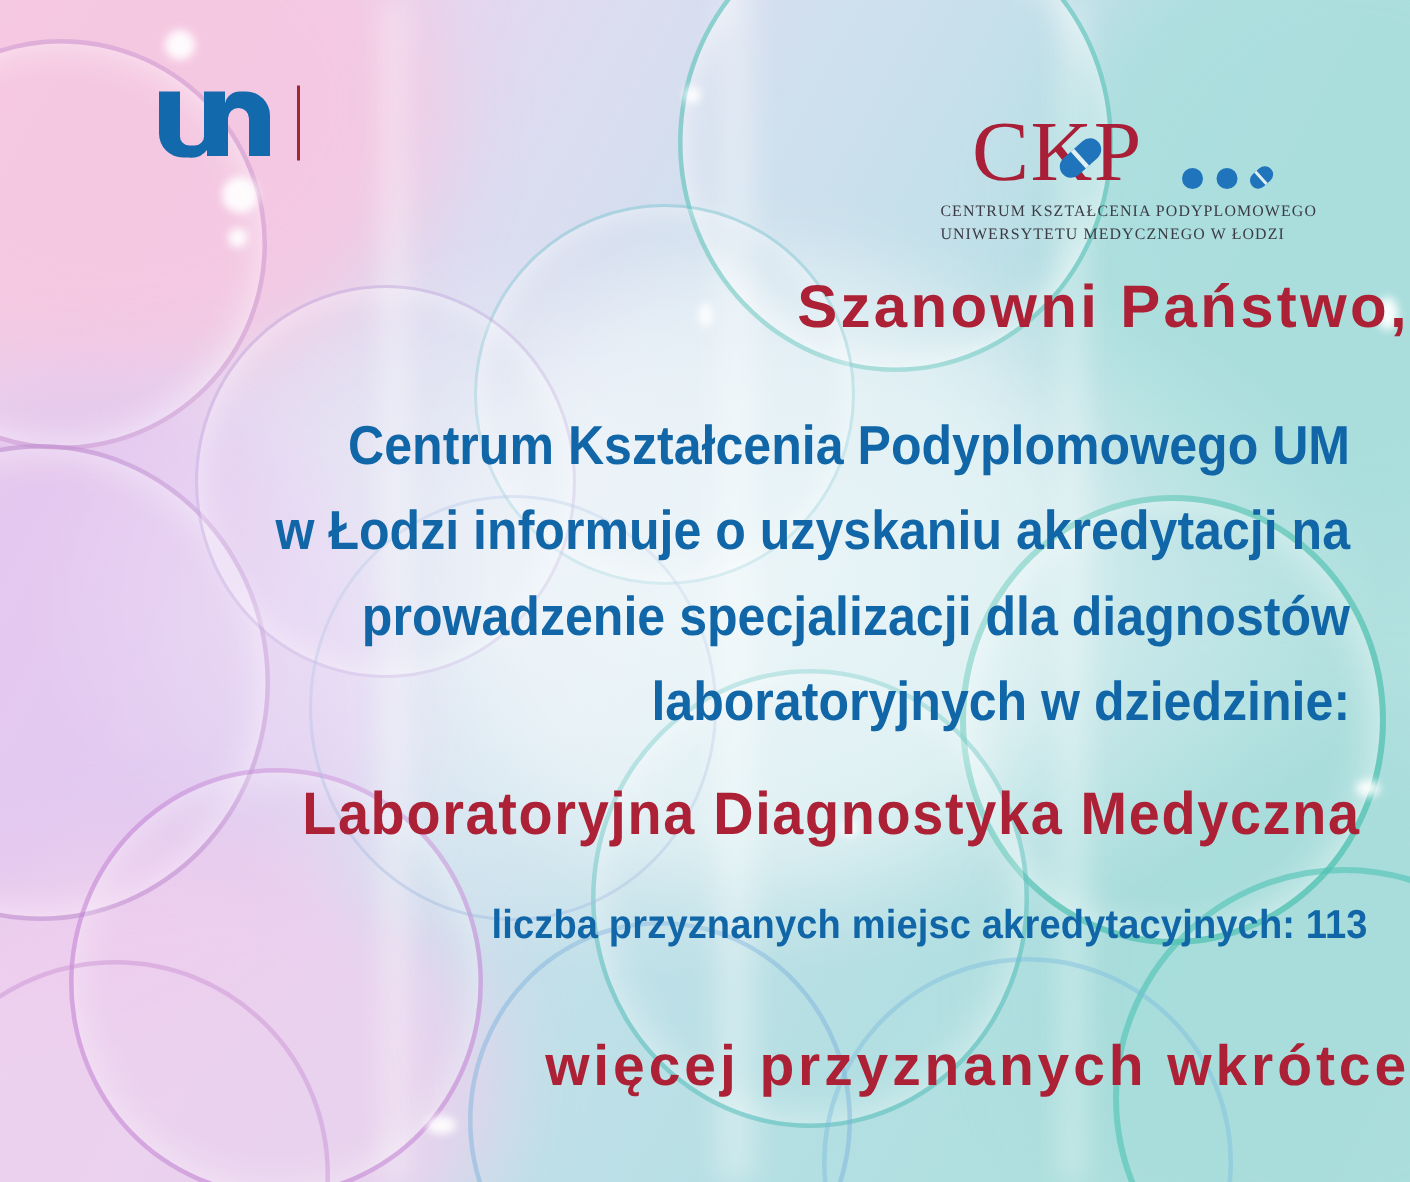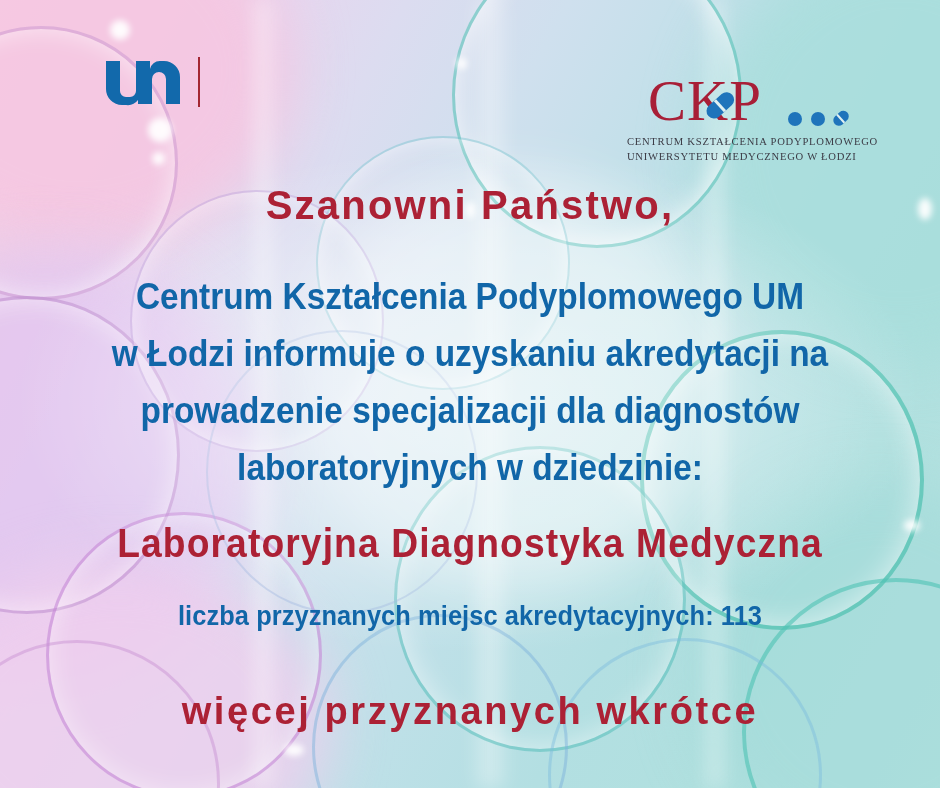--- a/index.html
+++ b/index.html
@@ -105,21 +105,21 @@
     line-height: 1.42;
     text-transform: uppercase;
     white-space: nowrap;
   }
 
   
   .content {
     position: absolute;
     left: 0; top: 0;
     width: 940px; height: 788px;
-    text-align: center;
+    text-align: right;
   }
 
   .greeting {
     position: absolute;
     left: 0; top: 183px; width: 940px;
     color: #ac2135;
     font-size: 40px;
     font-weight: bold;
     letter-spacing: 2.2px;
     white-space: nowrap;

